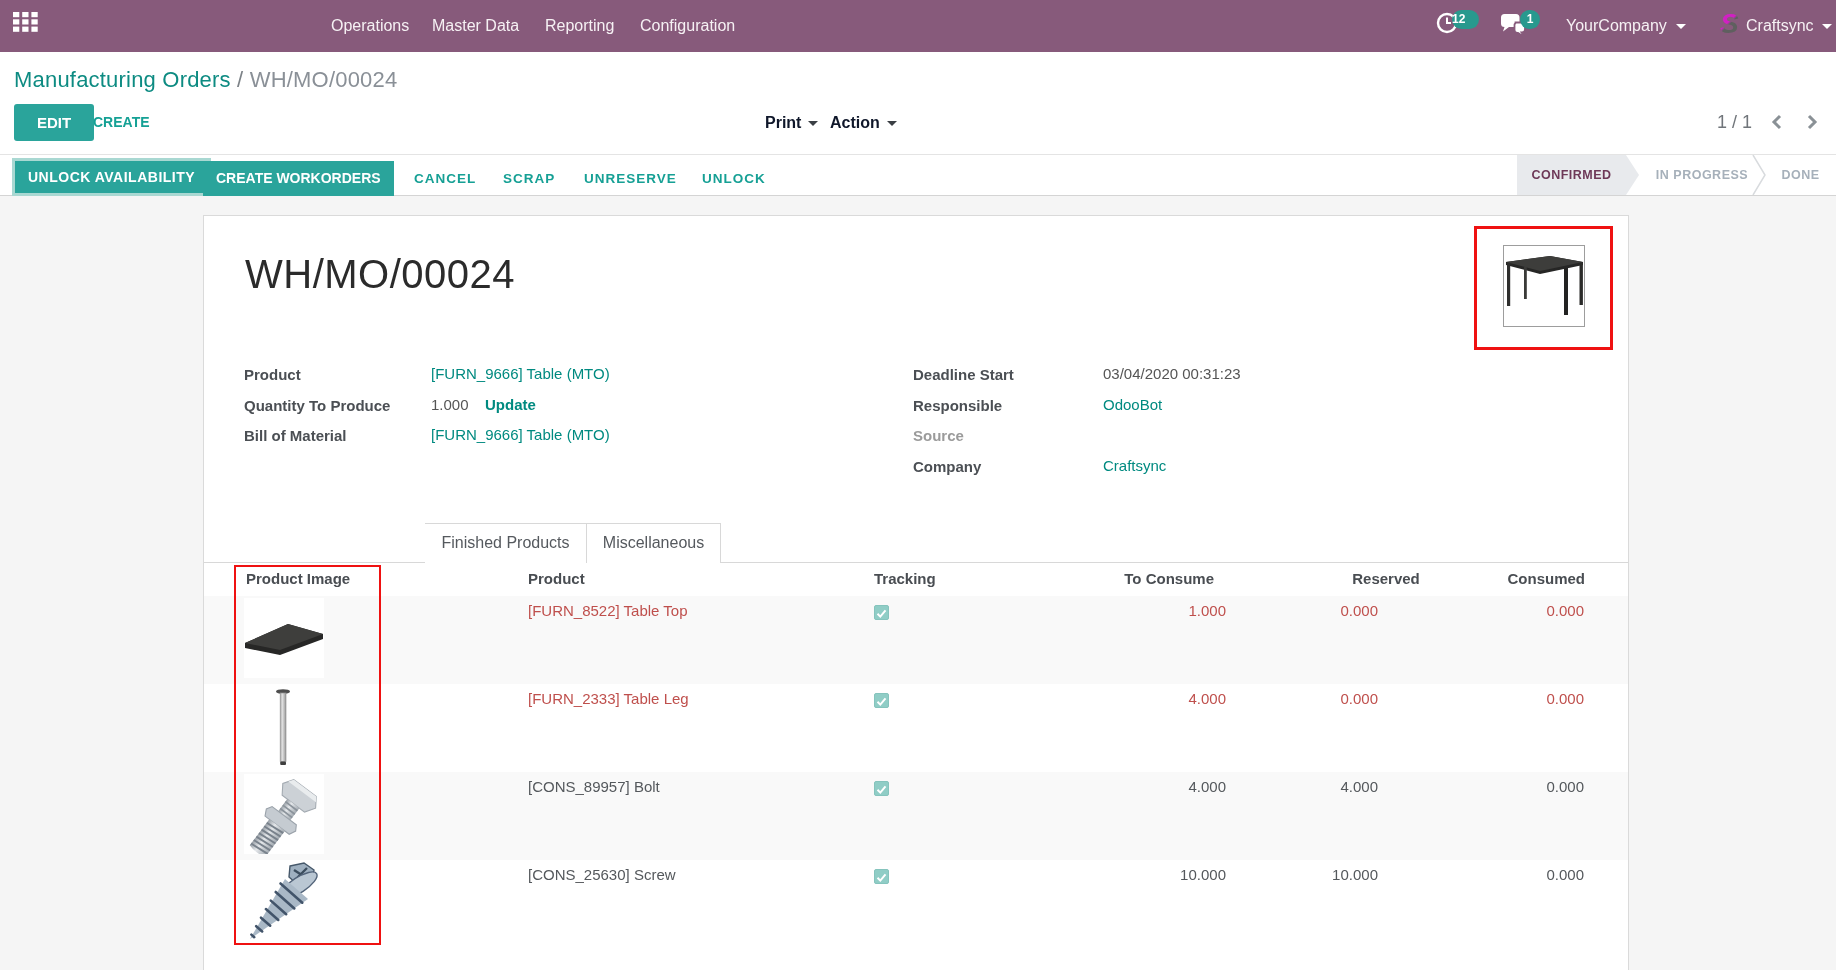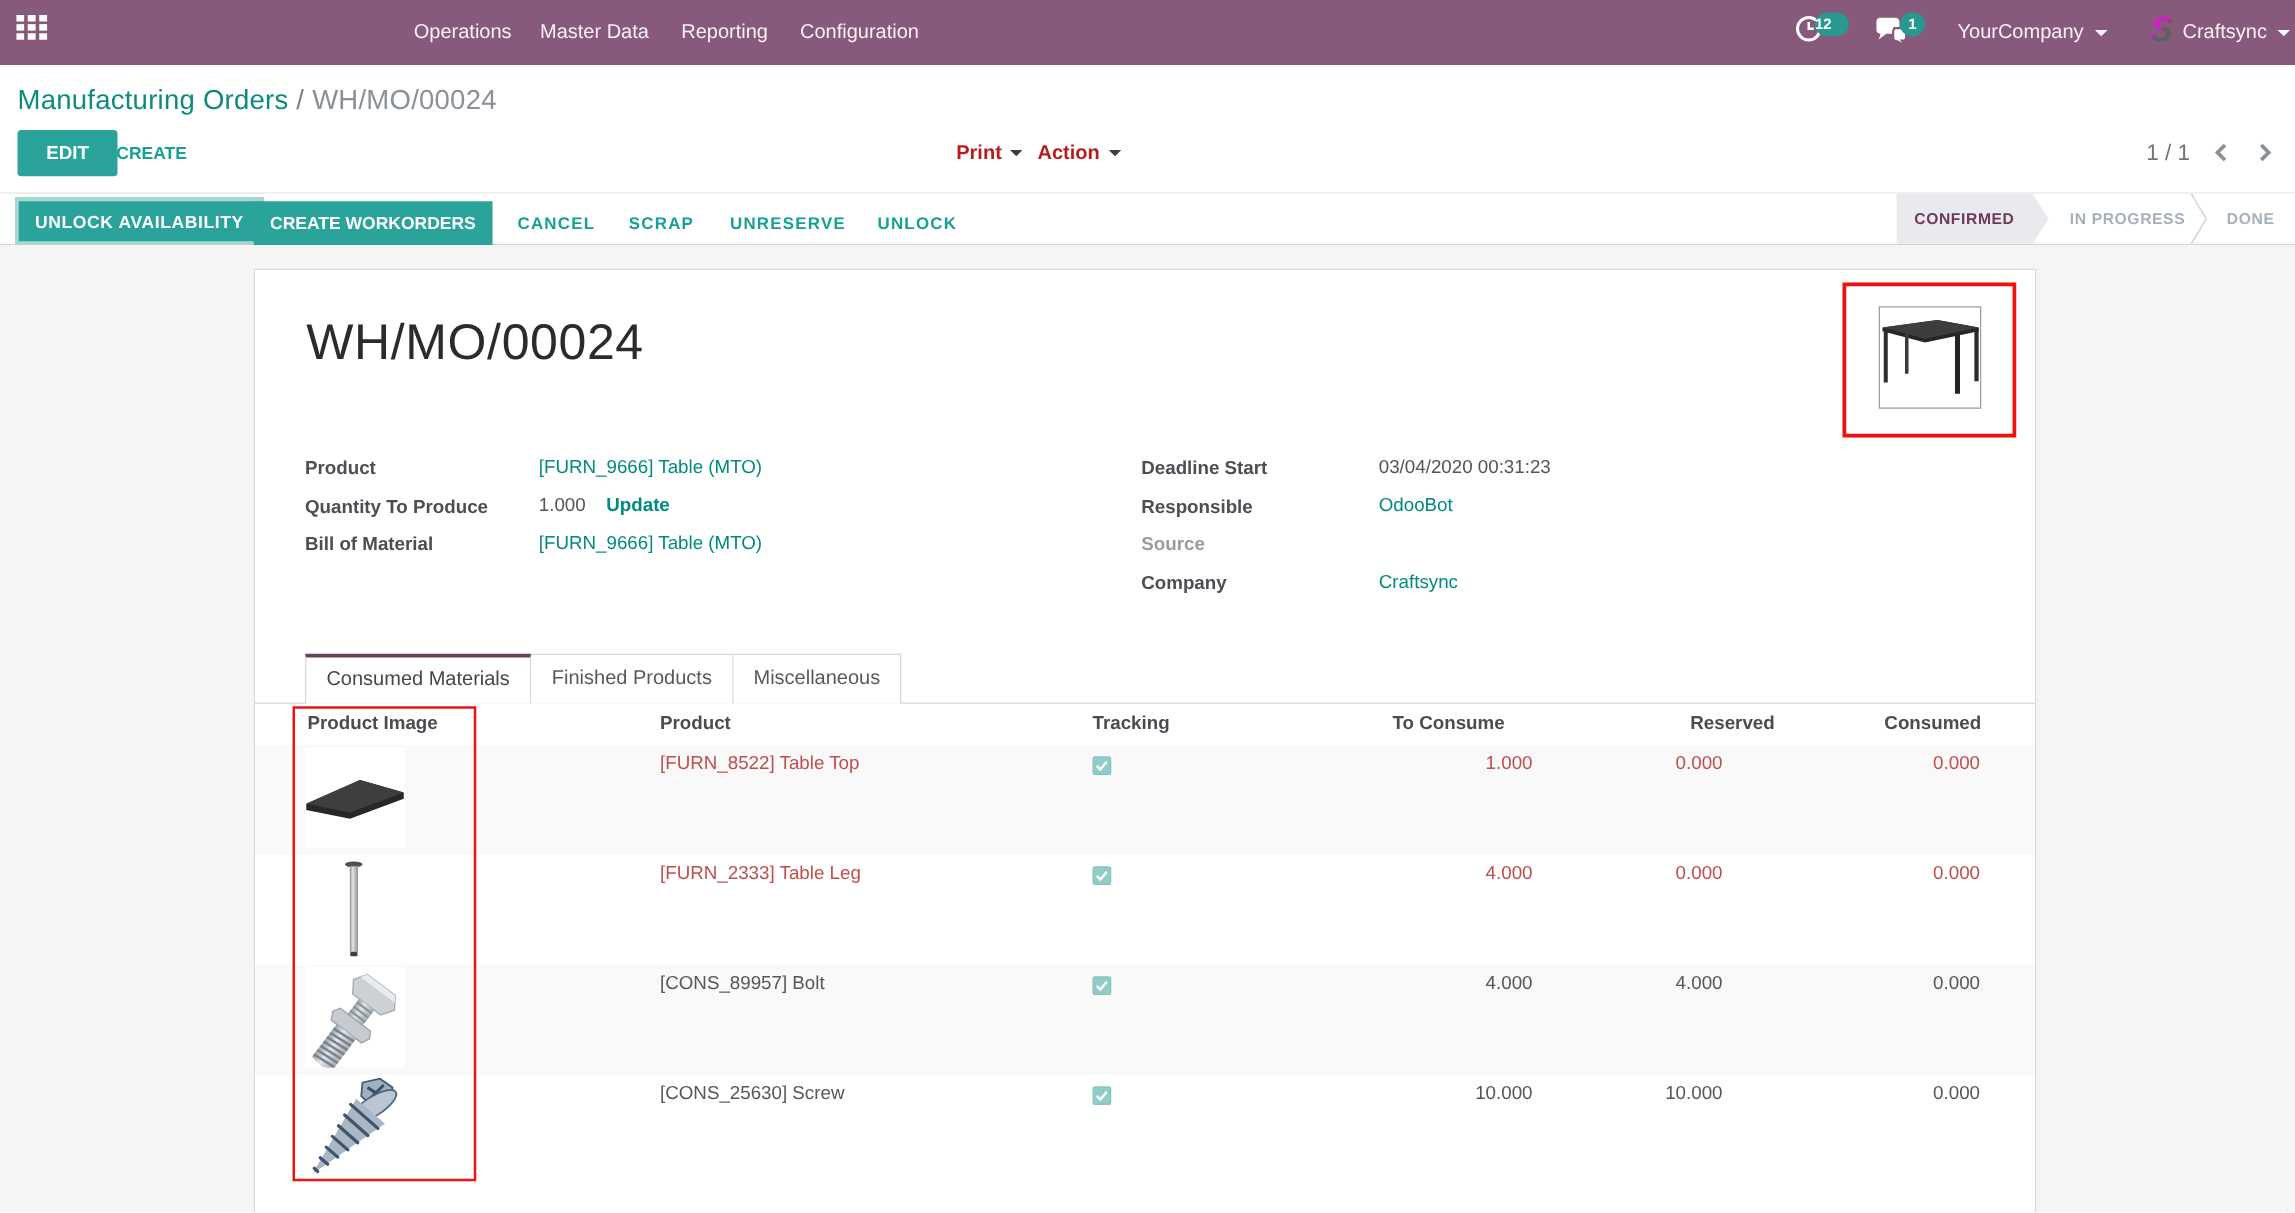--- a/index.html
+++ b/index.html
@@ -12,21 +12,21 @@
 #nav .brand { position:absolute; left:80px; top:0; line-height:48px; color:#fff; font-size:25px; font-weight:bold; letter-spacing:0.3px; }
 .navitem { position:absolute; top:0; line-height:52px; color:#f6f1f4; font-size:16px; }
 
 
 #cbar { position:absolute; left:0; top:52px; width:1836px; height:103px; background:#fff; border-bottom:1px solid #e4e4e4; }
 .bcrumb { position:absolute; left:14px; top:15px; font-size:22px; letter-spacing:0.2px; color:#0d8b82; }
 .bcrumb .sep { color:#7c8287; }
 .bcrumb .cur { color:#8a9097; }
 .btn-edit { position:absolute; left:14px; top:52px; width:80px; height:37px; background:#2aa49b; color:#fff; font-size:15px; font-weight:bold; text-align:center; line-height:37px; border-radius:3px; }
 .lnk-create { position:absolute; left:93px; top:52px; line-height:37px; color:#15a195; font-size:14px; font-weight:bold; }
-.ddl { position:absolute; top:52px; line-height:37px; font-size:16px; font-weight:bold; color:#b91c1c; }
+.ddl { position:absolute; top:52px; line-height:37px; font-size:16px; font-weight:bold; color:#0f172a; }
 .caret { display:inline-block; width:0; height:0; border-left:5px solid transparent; border-right:5px solid transparent; border-top:5px solid #3a3f44; margin-left:7px; vertical-align:middle; }
 .pager { position:absolute; left:1717px; top:52px; line-height:37px; font-size:18px; color:#70757a; }
 
 
 #sbar { position:absolute; left:0; top:155px; width:1836px; height:41px; background:#fff; border-bottom:1px solid #d4d4d4; }
 .btn-ca { position:absolute; left:12px; top:3px; height:38px; background:#2aa49b; border:3px solid #a9d8d2; color:#fff; font-size:14px; font-weight:bold; letter-spacing:0.5px; line-height:32px; padding:0 13px; }
 .btn-cw { position:absolute; left:203px; top:6px; height:35px; background:#2aa49b; color:#fff; font-size:14px; font-weight:bold; line-height:35px; padding:0 13px; }
 .sbtn { position:absolute; top:6px; height:35px; line-height:35px; color:#16a095; font-size:13.5px; letter-spacing:1px; font-weight:bold; }
 .pill { position:absolute; top:0; height:40px; line-height:40px; font-size:12.5px; letter-spacing:0.5px; font-weight:bold; text-align:center; }
 
@@ -163,28 +163,27 @@
 
   <div class="flabel" style="left:709px;top:150px">Deadline Start</div>
   <div class="fval" style="left:899px;top:149px">03/04/2020 00:31:23</div>
   <div class="flabel" style="left:709px;top:180.5px">Responsible</div>
   <div class="fval tl" style="left:899px;top:179.5px">OdooBot</div>
   <div class="flabel" style="left:709px;top:211px;color:#9b9b9b">Source</div>
   <div class="flabel" style="left:709px;top:241.5px">Company</div>
   <div class="fval tl" style="left:899px;top:240.5px">Craftsync</div>
 
   <div class="tabline"></div>
-  <div class="tab" style="left:40px;width:181px;border-top:3px solid #62455c;border-left:1px solid #d8d8d8;border-right:1px solid #d8d8d8;color:#43474c;line-height:36px;">Consumed Materials</div>
   <div class="tab" style="left:221px;width:162px;border-top:1px solid #d8d8d8;border-right:1px solid #d8d8d8;color:#55595e;line-height:38px;">Finished Products</div>
   <div class="tab" style="left:383px;width:134px;border-top:1px solid #d8d8d8;border-right:1px solid #d8d8d8;color:#55595e;line-height:38px;">Miscellaneous</div>
 
   <div class="th" style="left:42px;top:354px">Product Image</div>
   <div class="th" style="left:324px;top:354px">Product</div>
   <div class="th" style="left:670px;top:354px">Tracking</div>
-  <div class="th" style="left:910px;top:354px;width:100px;">To Consume</div>
+  <div class="th" style="left:910px;top:354px;width:100px;text-align:right">To Consume</div>
   <div class="th" style="left:1132px;top:354px;width:100px;text-align:center">Reserved</div>
   <div class="th" style="left:1281px;top:354px;width:100px;text-align:right">Consumed</div>
   <div class="abs" style="left:0;top:380px;width:1424px;height:6px;background:linear-gradient(#ececec,rgba(255,255,255,0));"></div>
 
   <div class="row stripe" style="top:380px">
     <div class="cellimg">
       <svg width="80" height="80" viewBox="0 0 80 80">
         <path d="M1 45 L44 26 L79 36 L79 41 L36 57 L1 50 Z" fill="#272726"></path>
         <polygon points="1,45 44,26 79,36 36,52" fill="#3e3e3c"></polygon>
       </svg>

